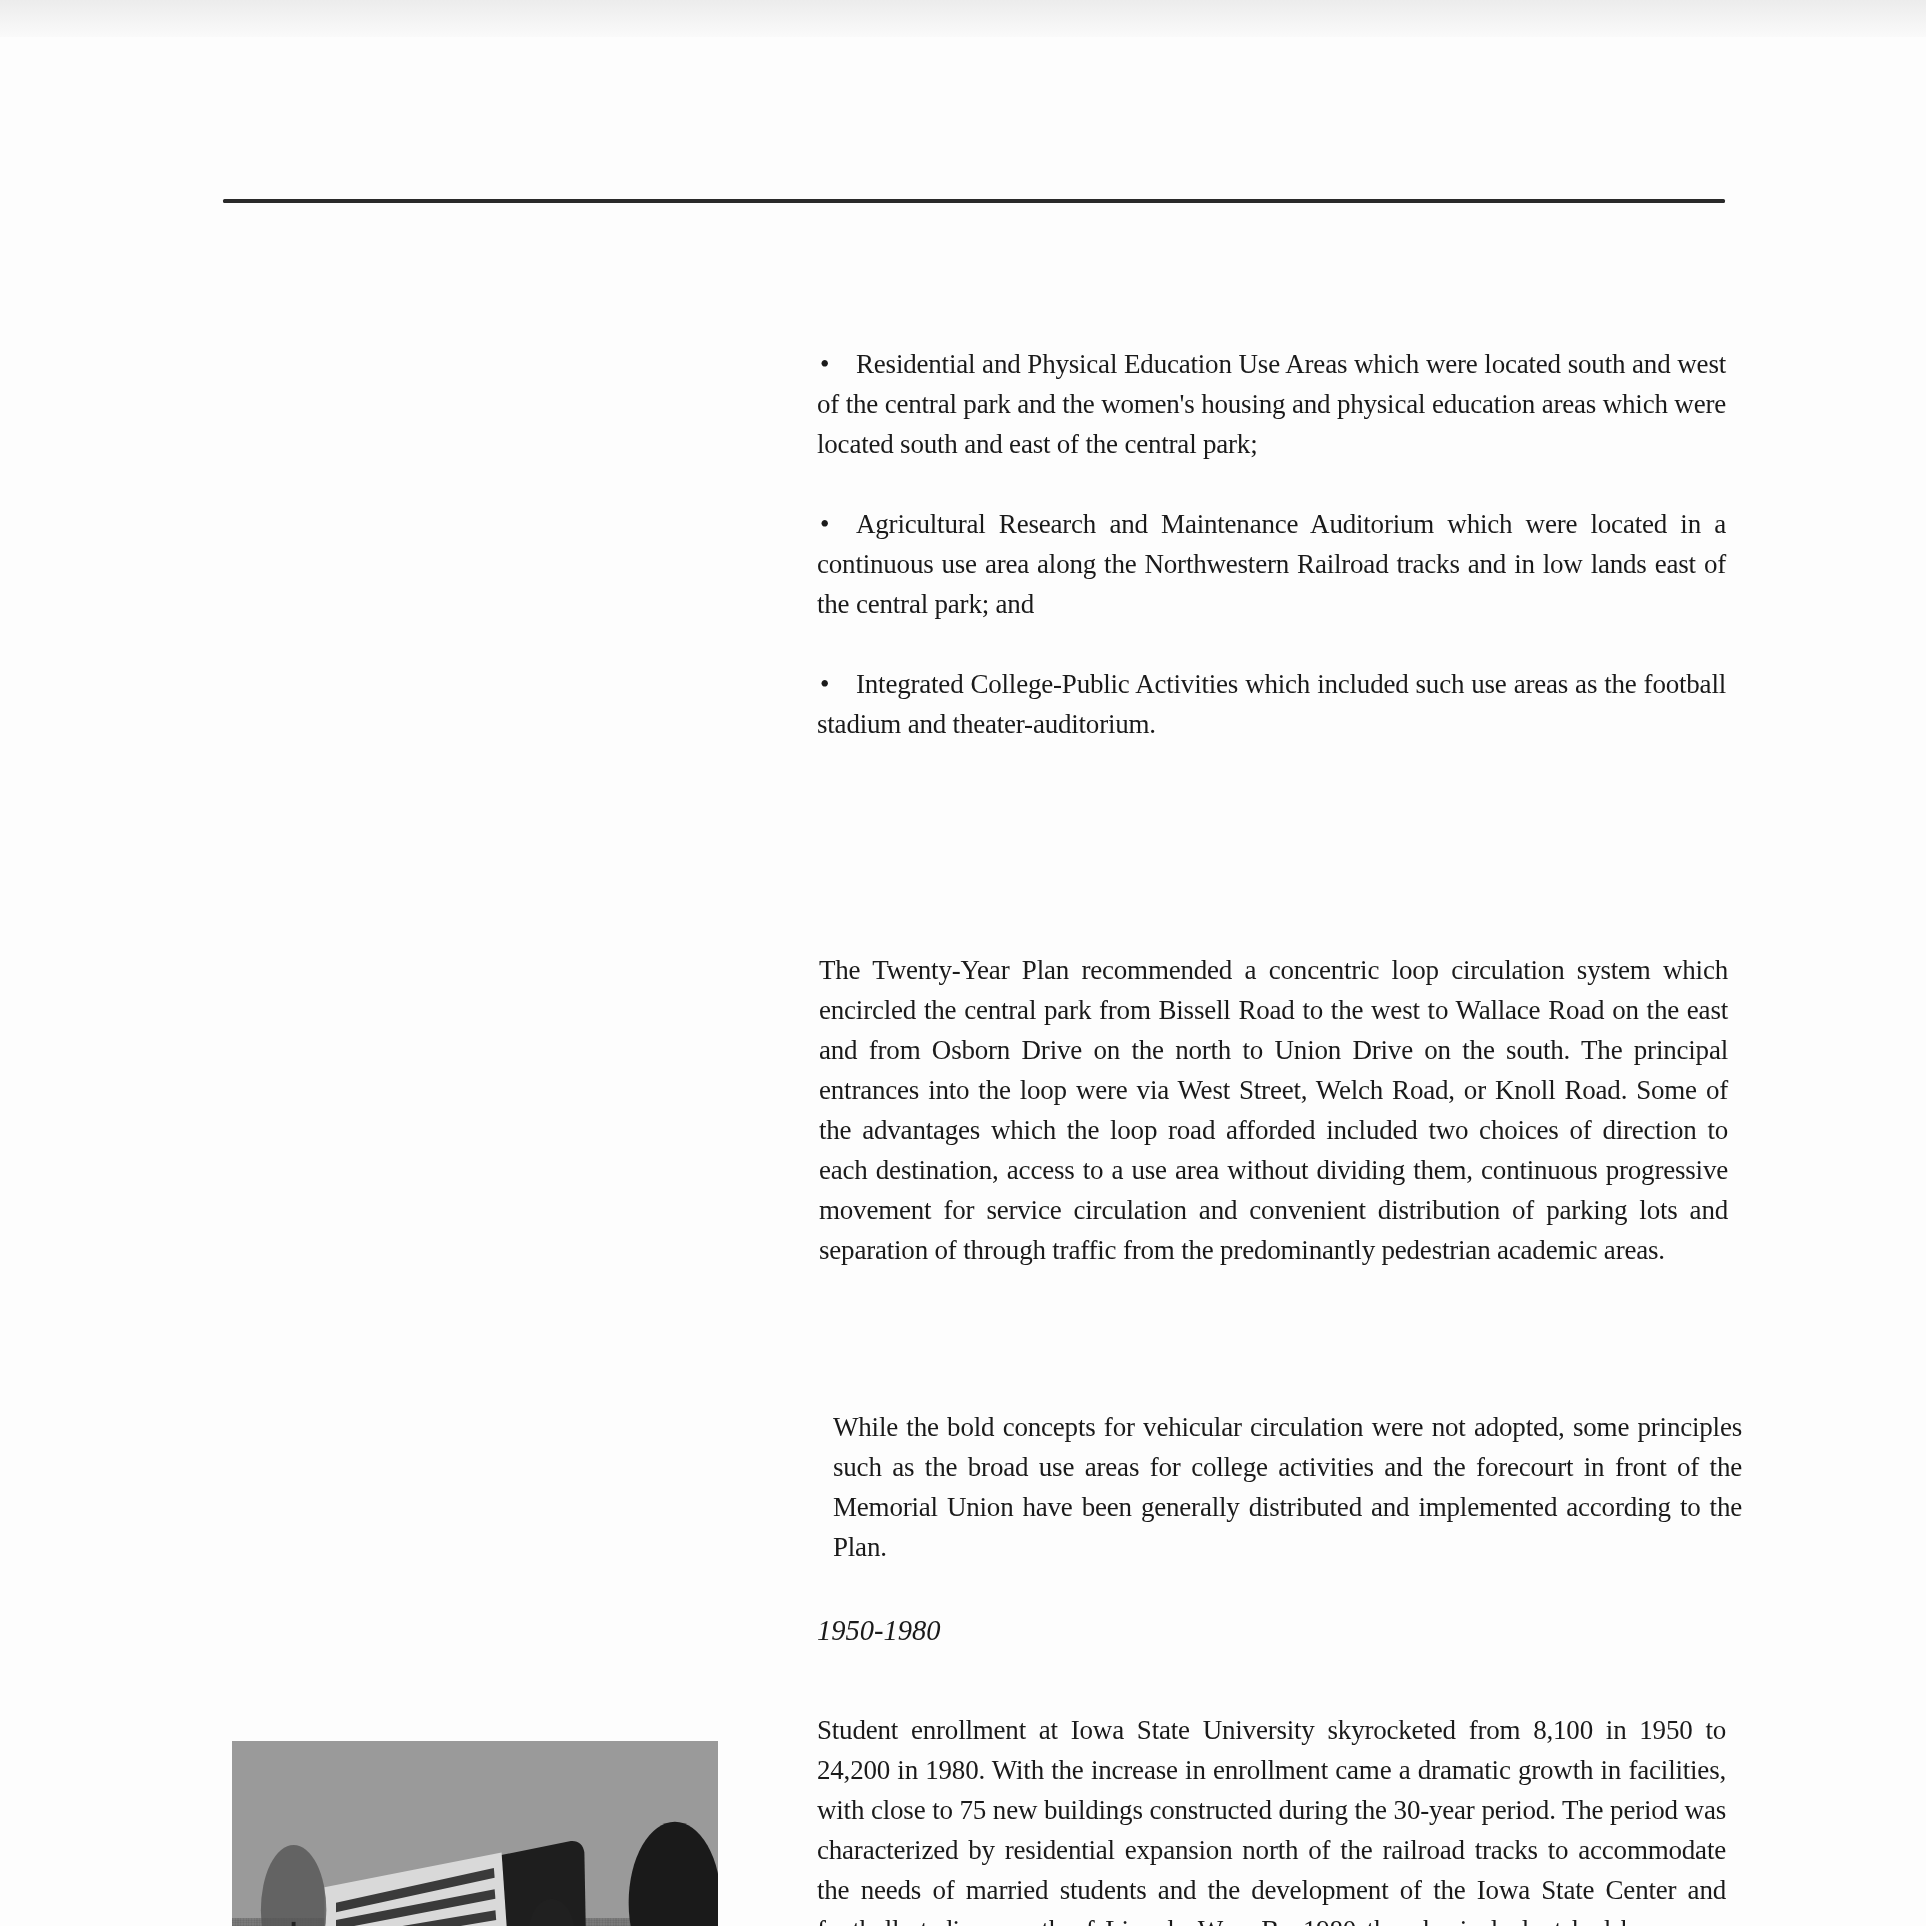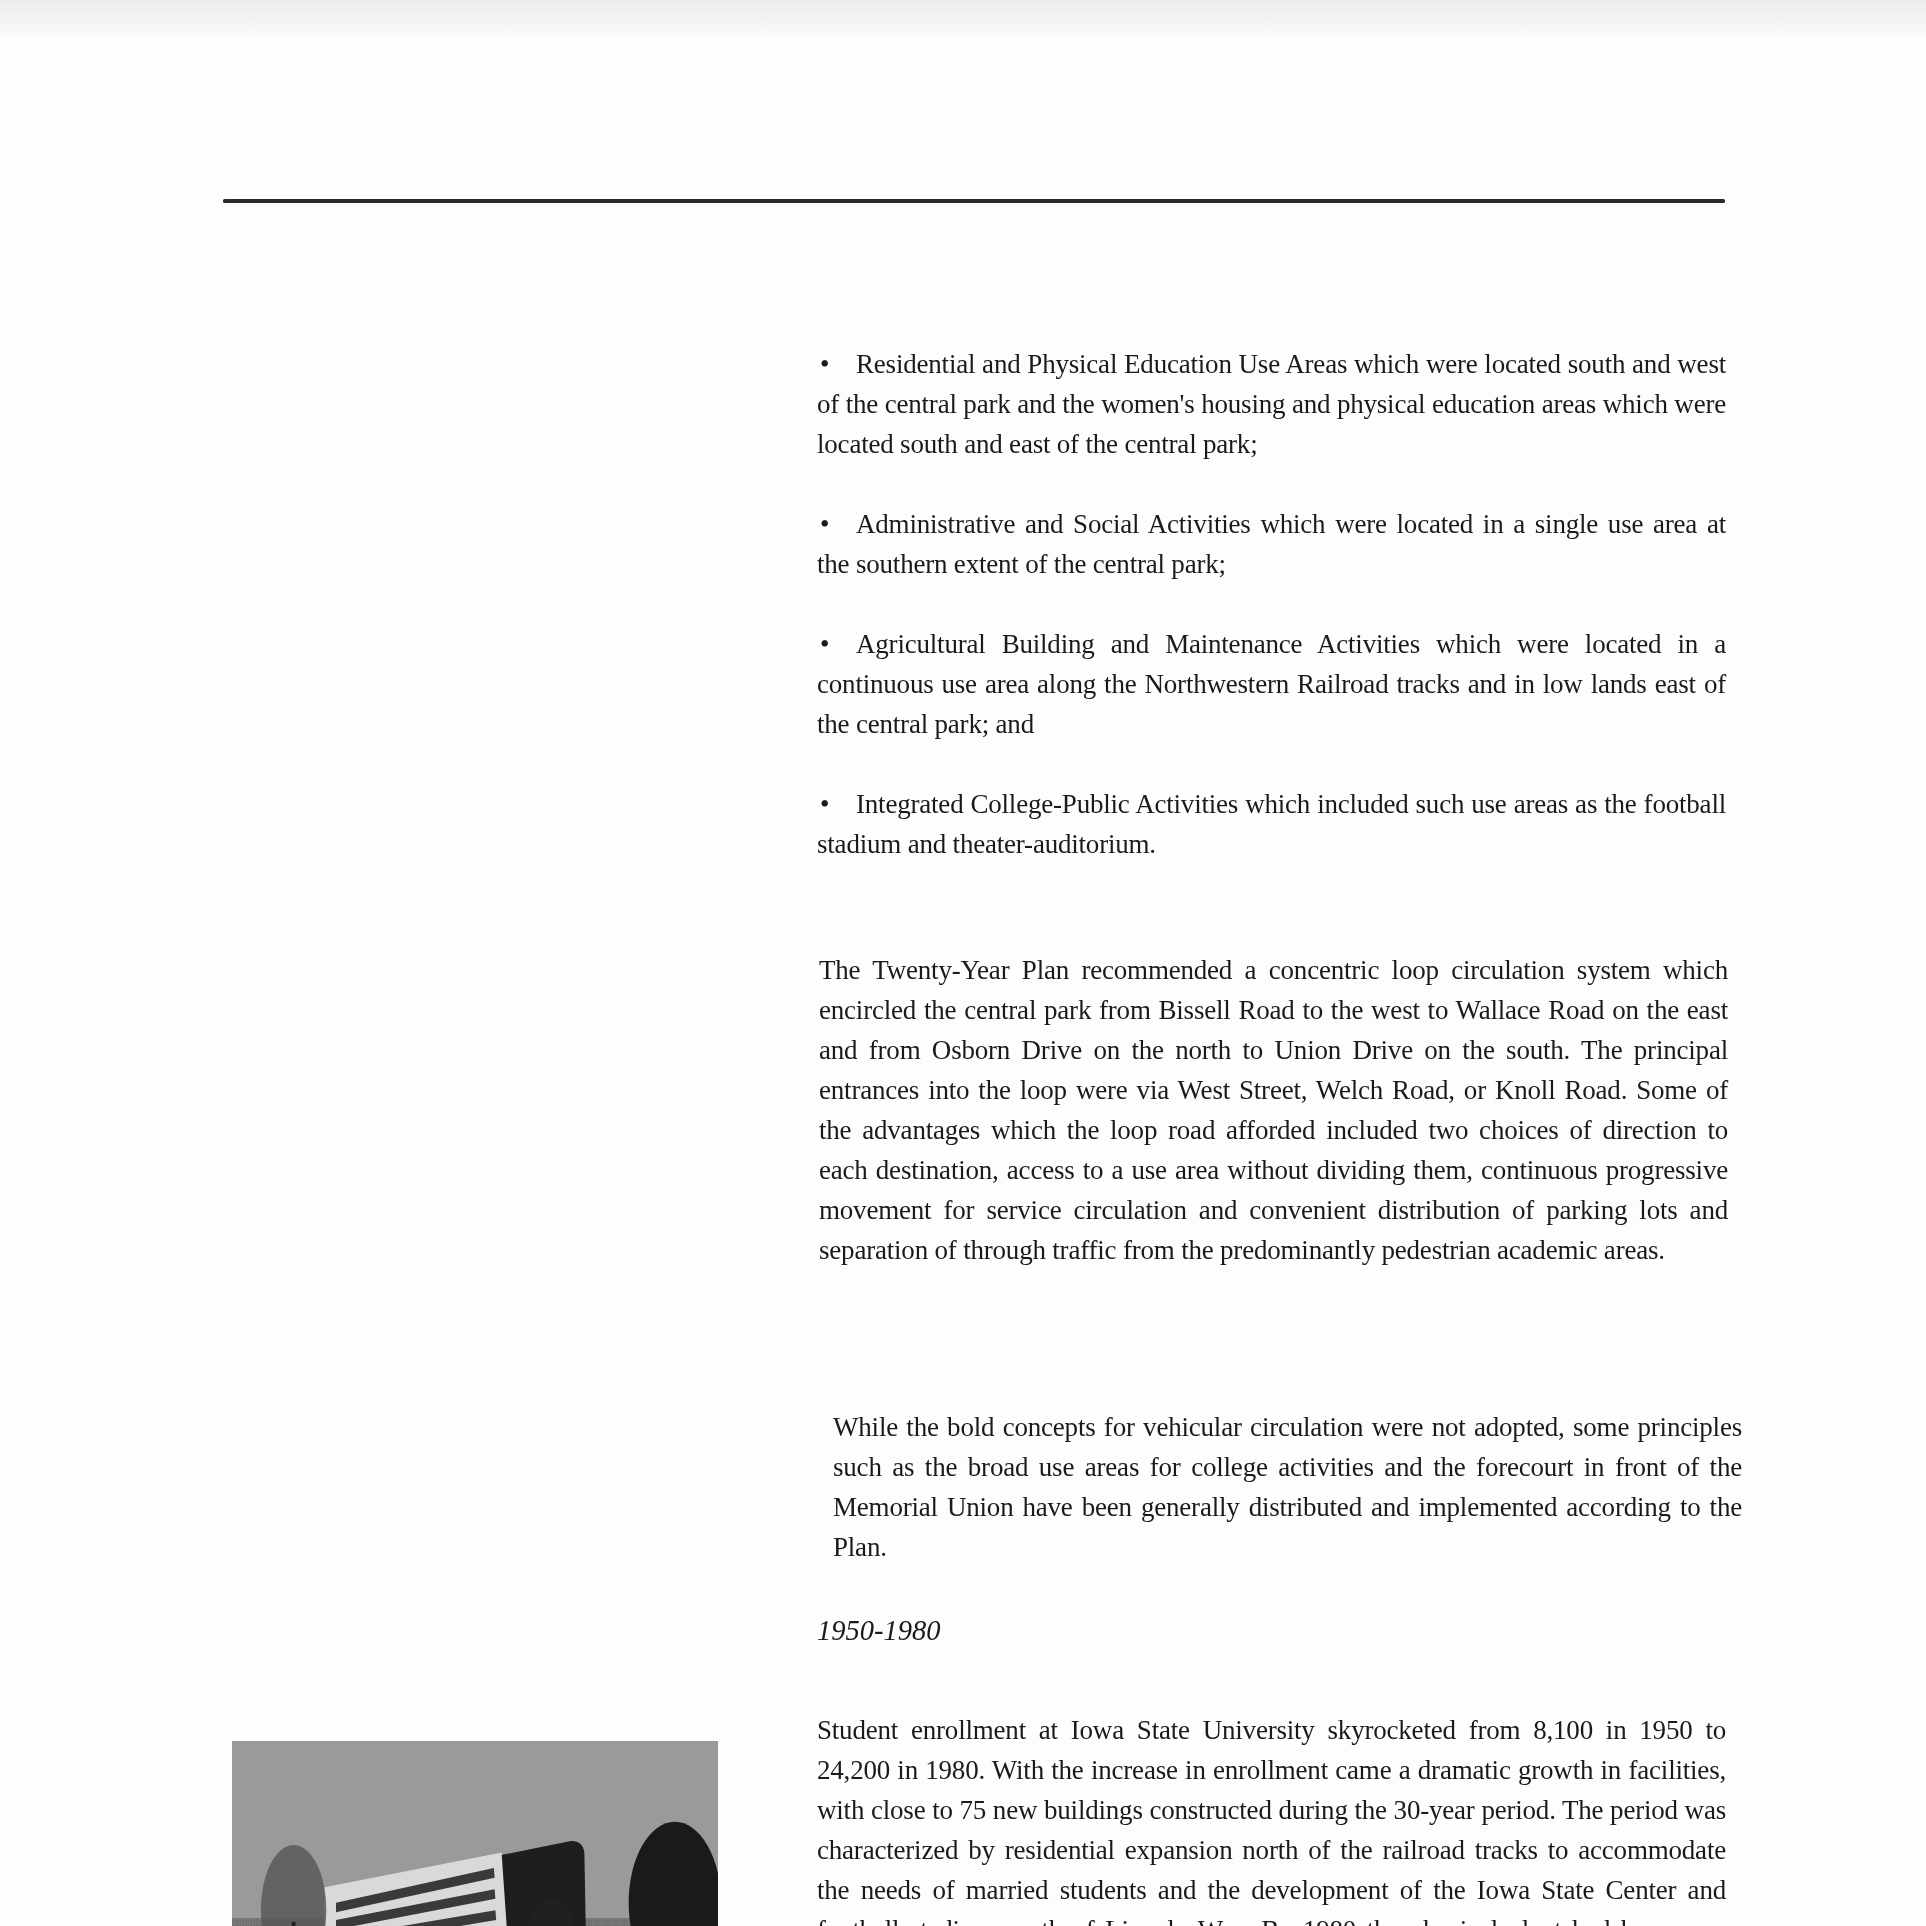--- a/index.html
+++ b/index.html
@@ -96,24 +96,21 @@
 <div class="page">
   <div class="scan-edge"></div>
 
   <div class="rule rule-top"></div>
 
   <ul class="column bullet-list">
     <li class="bullet-item">
       <span class="bullet-dot">•</span><span class="em">Residential and Physical Education Use Areas</span><span> which were located south and west of the central park and the women's housing and physical education areas which were located south and east of the central park;</span>
     </li>
     <li class="bullet-item">
-      <span class="bullet-dot">•</span><span class="em">Administrative and Social Activities</span><span> which were located in a single use area at the southern extent of the central park;</span>
-    </li>
-    <li class="bullet-item">
-      <span class="bullet-dot">•</span><span class="em">Agricultural Building and Maintenance Activities</span><span> which were located in a continuous use area along the Northwestern Railroad tracks and in low lands east of the central park; and</span>
+      <span class="bullet-dot">•</span><span class="em">Agricultural Research and Maintenance Auditorium</span><span> which were located in a continuous use area along the Northwestern Railroad tracks and in low lands east of the central park; and</span>
     </li>
     <li class="bullet-item">
       <span class="bullet-dot">•</span><span class="em">Integrated College-Public Activities</span><span> which included such use areas as the football stadium and theater-auditorium.</span>
     </li>
   </ul>
 
   <p class="column para-loop" style="margin:2px;">
     <span>The </span><span class="em">Twenty-Year Plan</span><span> recommended a concentric loop circulation system which encircled the central park from Bissell Road to the west to Wallace Road on the east and from Osborn Drive on the north to Union Drive on the south. The principal entrances into the loop were via West Street, Welch Road, or Knoll Road. Some of the advantages which the loop road afforded included two choices of direction to each destination, access to a use area without dividing them, continuous progressive movement for service circulation and convenient distribution of parking lots and separation of through traffic from the predominantly pedestrian academic areas.</span>
   </p>
 

